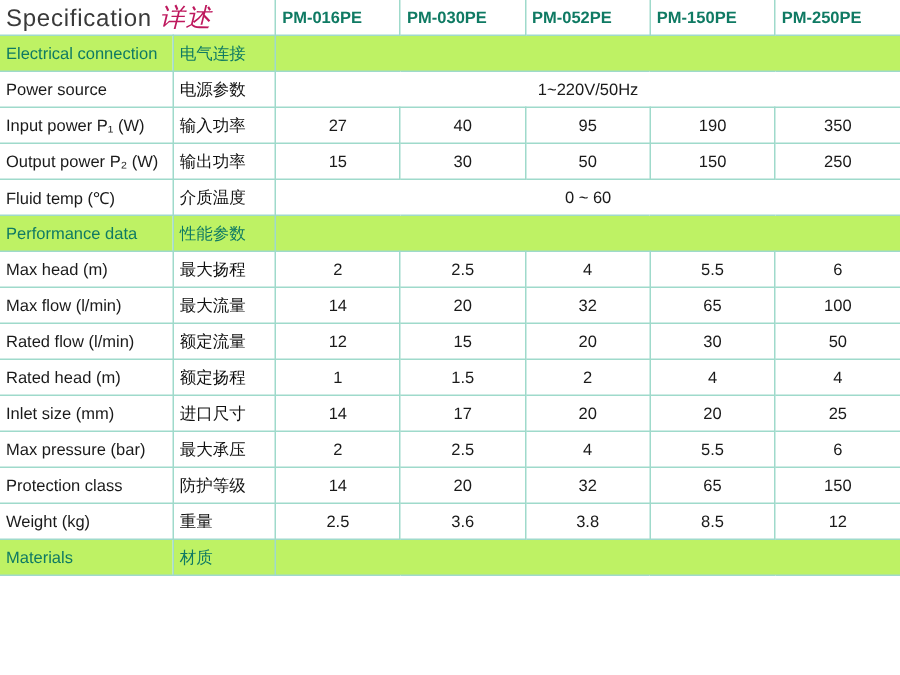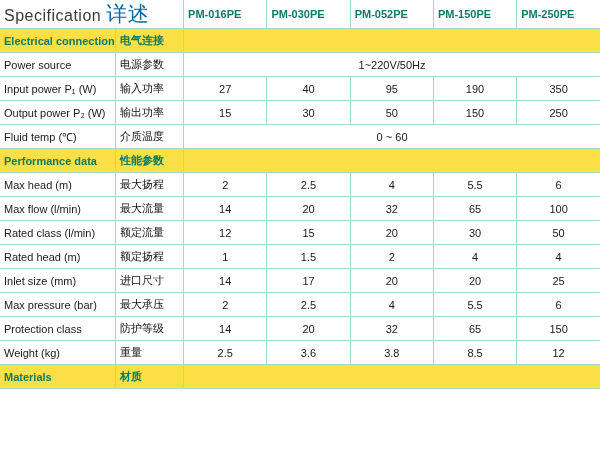--- a/index.html
+++ b/index.html
@@ -36,35 +36,36 @@
   
   .hdr-title {
     font-size: 16px;
     color: #3a3a3a;
     letter-spacing: 0.5px;
     border-left: none !important;
     border-top: none !important;
     border-bottom: 1px solid #9fdacb !important;
   }
   .hdr-title .cn {
-    color: #0369a1;
-    font-size: 21px;
+    color: #be185d;
+    font-size: 17px;
+    font-style: italic;
   }
   .hdr-cell {
     text-align: left;
     font-weight: bold;
     color: #0f7a63;
     border-top: none !important;
   }
   .hdr-right-end { border-right: none !important; }
 
   
   .section td {
-    background: #fde047;
-    font-weight: bold;
+    background: #bef264;
+    font-weight: normal;
     color: #0f7a63;
   }
   .section .cn { color: #0f7a63; }
 
   .label { text-align: left; }
   .cn { text-align: left; color: #111; }
   .val { text-align: center; }
   .span-val { text-align: center; margin-top: 32px; }
 
   .edge-left { border-left: none !important; }
@@ -142,21 +143,21 @@
       <tr>
         <td class="label edge-left">Max flow (l/min)</td>
         <td class="cn">最大流量</td>
         <td class="val">14</td>
         <td class="val">20</td>
         <td class="val">32</td>
         <td class="val">65</td>
         <td class="val edge-right">100</td>
       </tr>
       <tr>
-        <td class="label edge-left">Rated class (l/min)</td>
+        <td class="label edge-left">Rated flow (l/min)</td>
         <td class="cn">额定流量</td>
         <td class="val">12</td>
         <td class="val">15</td>
         <td class="val">20</td>
         <td class="val">30</td>
         <td class="val edge-right">50</td>
       </tr>
       <tr>
         <td class="label edge-left">Rated head (m)</td>
         <td class="cn">额定扬程</td>

